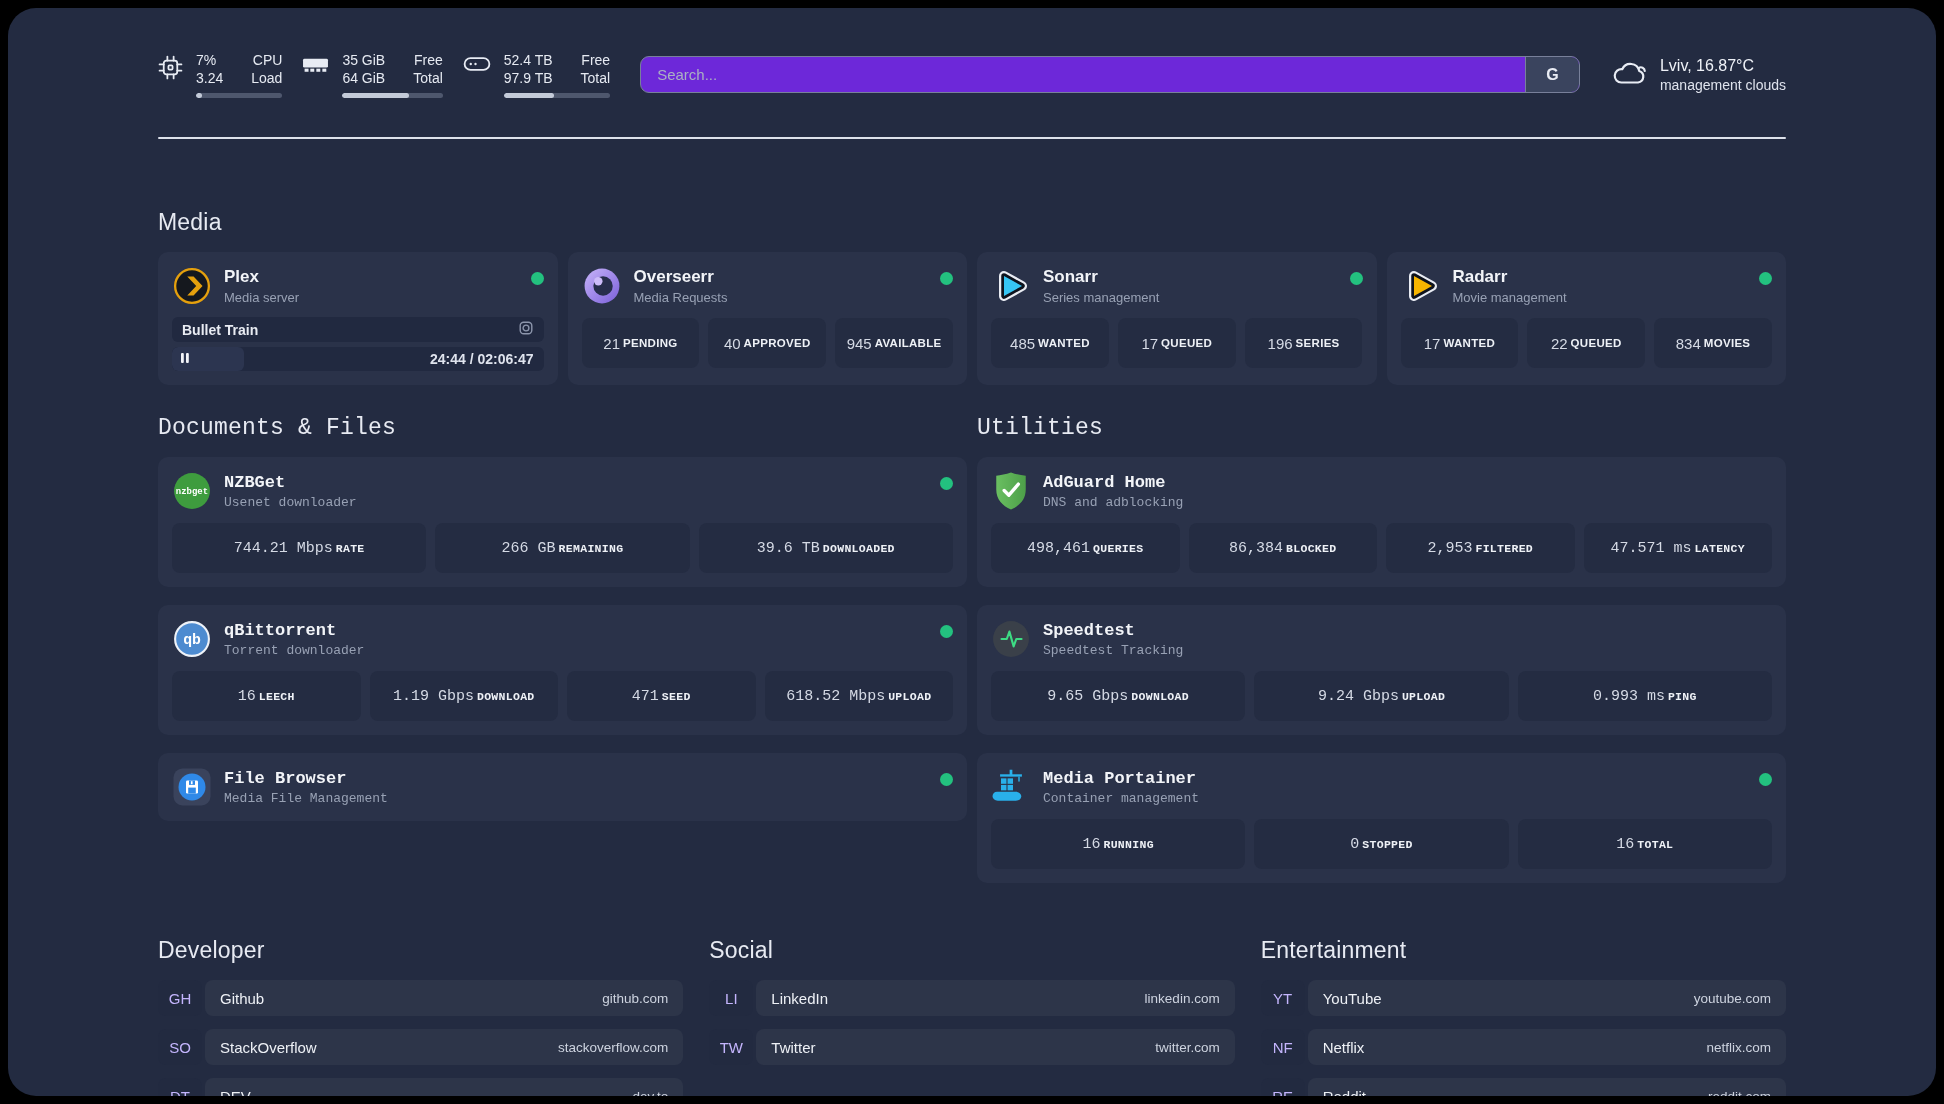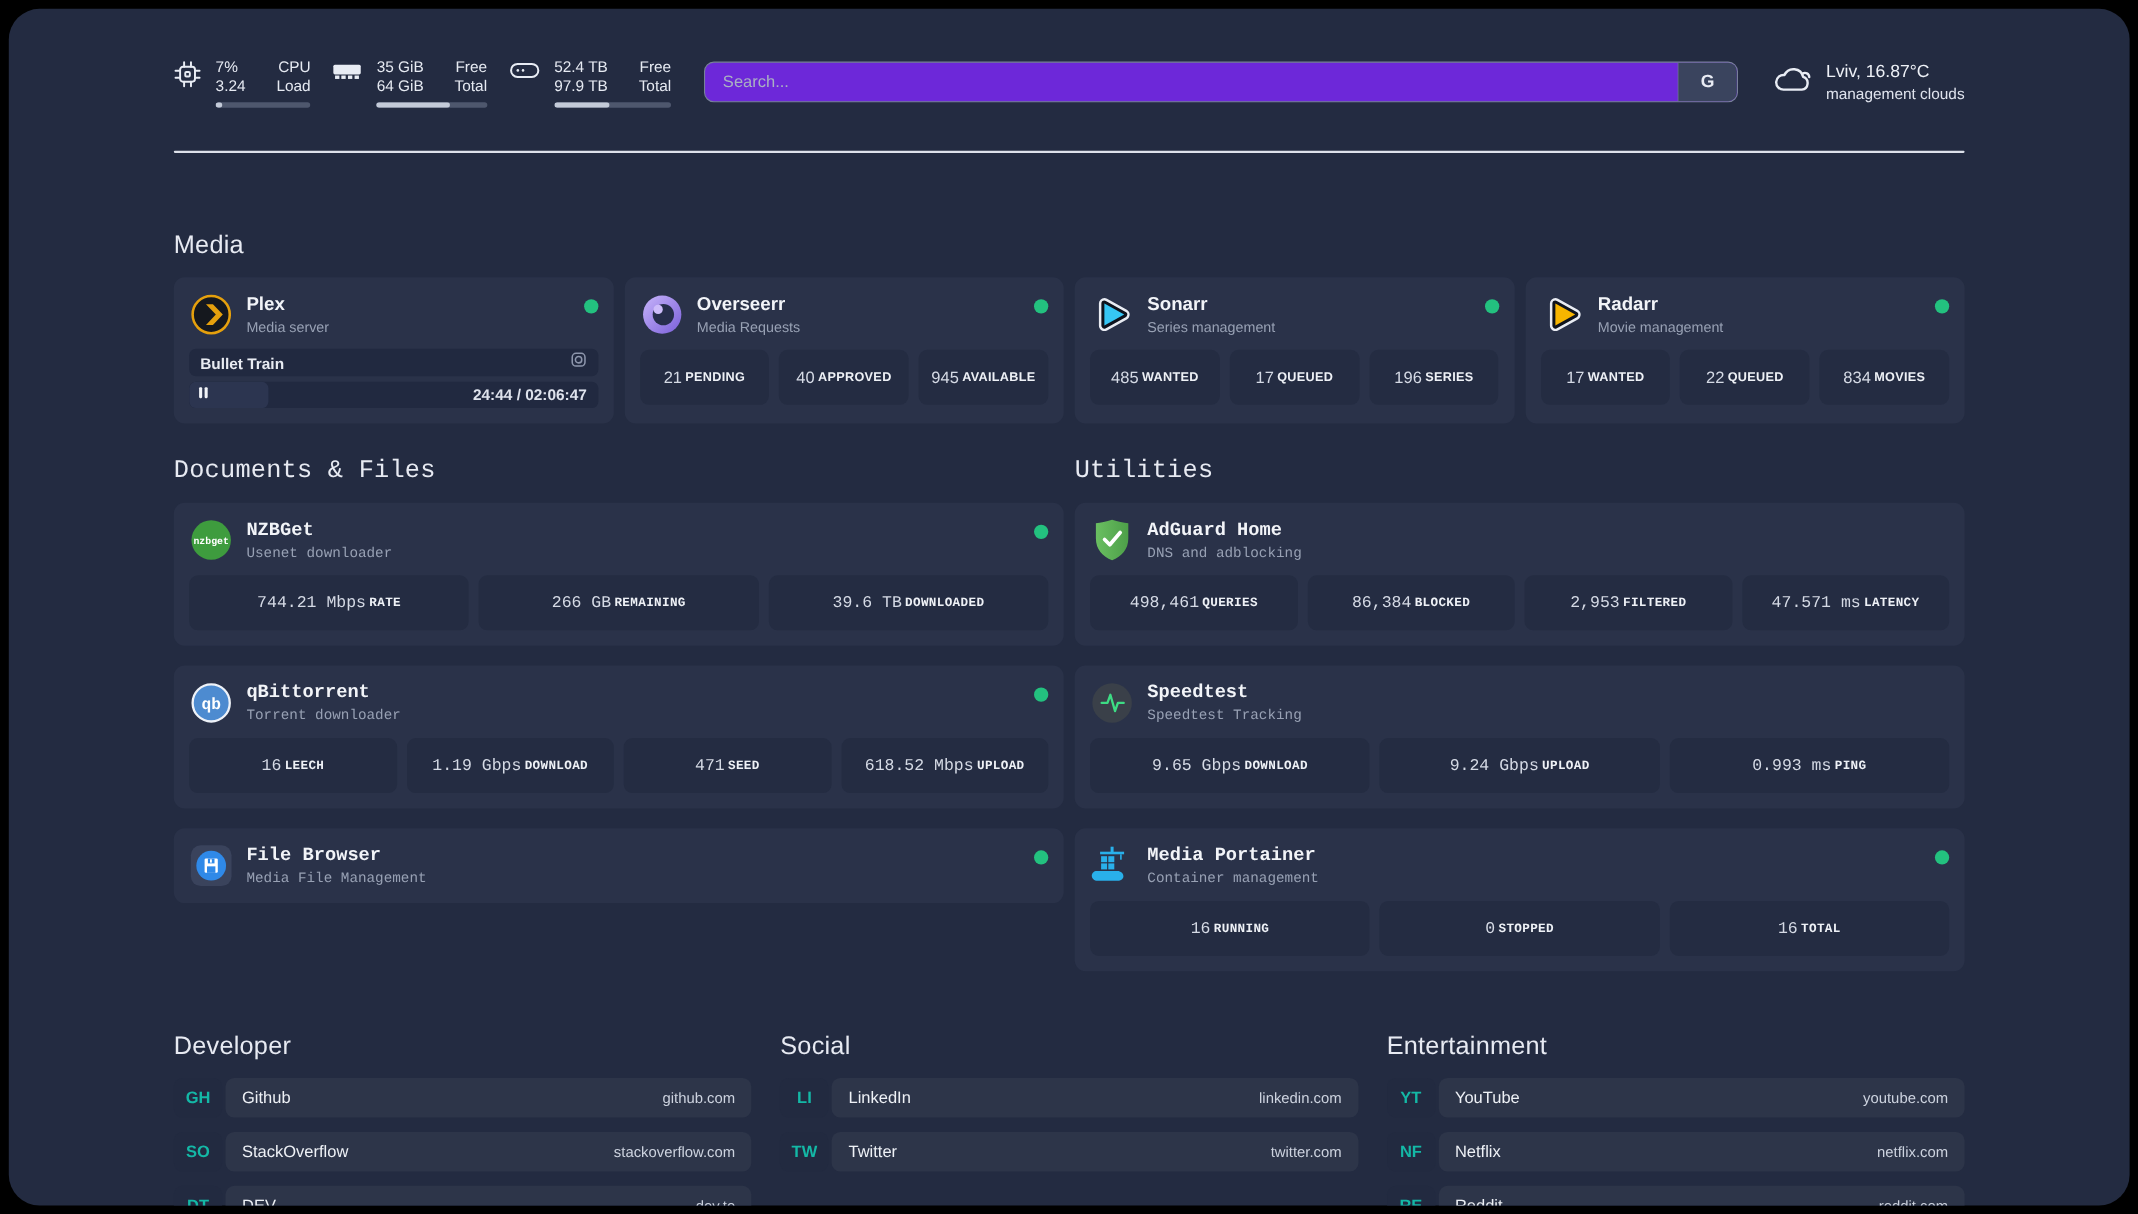--- a/index.html
+++ b/index.html
@@ -53,21 +53,21 @@
   .plex-media { margin-top:11px; background:#212940; border-radius:6px; height:25px; display:flex; align-items:center; justify-content:space-between; padding:0 10px; }
   .plex-media-title { font-size:14px; font-weight:600; color:#e8ebf2; }
   .plex-player { margin-top:5px; background:#212940; border-radius:6px; height:24px; display:flex; align-items:center; overflow:hidden; }
   .plex-elapsed { height:100%; background:#2c3550; border-radius:6px; display:flex; align-items:center; padding-left:8px; }
   .plex-time { margin-left:auto; padding-right:10px; font-size:14px; font-weight:600; color:#dfe3ed; }
 
   
   .three-col { display:grid; grid-template-columns:repeat(3,1fr); gap:0 26px; margin-top:36px; }
   .bm-rows { margin-top:16px; }
   .bm-row { display:flex; height:36px; margin-bottom:13px; cursor:pointer; }
-  .bm-abbr { width:44px; background:#222a40; border-radius:8px; display:flex; align-items:center; justify-content:center; font-size:15px; font-weight:700; color:#14b8a6; flex:0 0 auto; }
+  .bm-abbr { width:44px; background:#222a40; border-radius:8px; display:flex; align-items:center; justify-content:center; font-size:15px; font-weight:400; color:#c4b5fd; flex:0 0 auto; }
   .bm-bar { flex:1; margin-left:3px; background:#2d3549; border-radius:8px; display:flex; align-items:center; justify-content:space-between; padding:0 15px; min-width:0; }
   .bm-name { font-size:15px; color:#eef1f6; }
   .bm-url { font-size:13.5px; color:#cdd3df; }
 </style>
 </head>
 <body>
 
 <div class="frame">
 
   <div class="header">

